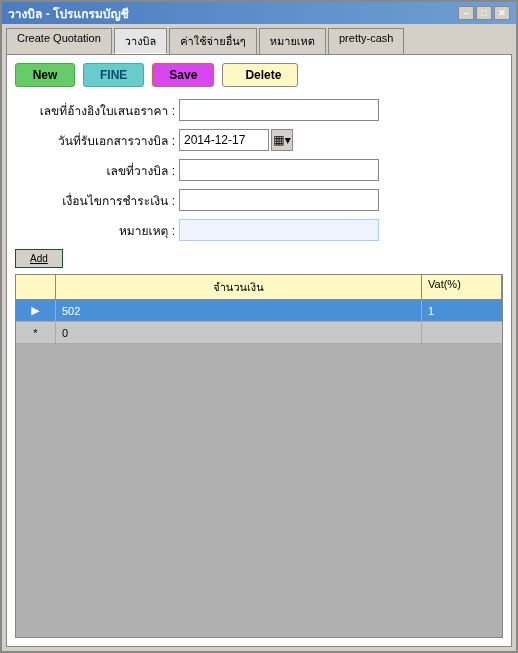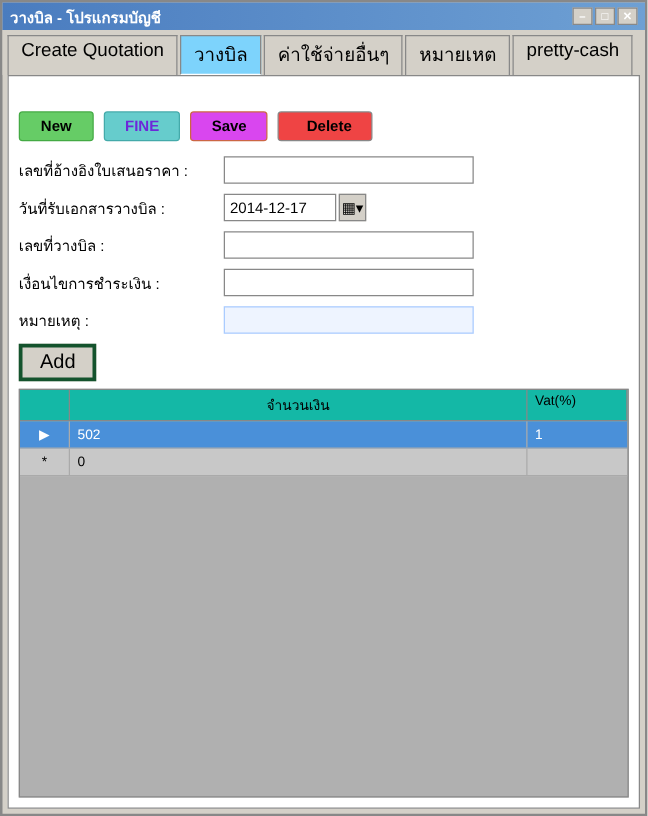--- a/index.html
+++ b/index.html
@@ -63,26 +63,26 @@
       flex-shrink: 0;
       gap: 2px;
     }
 
     .tab {
       padding: 3px 10px;
       border: 1px solid #888;
       background: #d4d0c8;
       cursor: pointer;
       border-bottom: none;
-      font-size: 15px;
+      font-size: 11px;
       white-space: nowrap;
     }
 
     .tab.active {
-      background: #7dd3fc;
+      background: #e5e5e5;
       border-bottom: 1px solid #ffffff;
       position: relative;
       z-index: 1;
     }
 
     .tab-content {
       background: #ffffff;
       flex: 1;
       border: 1px solid #888;
       padding: 8px;
@@ -100,64 +100,63 @@
     }
 
     .btn {
       padding: 4px 16px;
       border: 1px solid #666;
       cursor: pointer;
       font-size: 12px;
       font-weight: bold;
       border-radius: 3px;
       min-width: 60px;
-      margin-top: 20px;
     }
 
     .btn-new {
       background: #66cc66;
       border-color: #44aa44;
       color: #000;
     }
 
     .btn-fine {
       background: #66cccc;
       border-color: #44aaaa;
-      color: #6d28d9;
+      color: #0c4a6e;
     }
 
     .btn-save {
       background: #d946ef;
       border-color: #cc6644;
       color: #000;
     }
 
     .btn-delete {
-      background: #ef4444;
+      background: #fef9c3;
       border-color: #888;
       color: #000;
       padding-left: 22px;
     }
 
     .form-section {
       display: flex;
       flex-direction: column;
       gap: 8px;
       margin-bottom: 8px;
       flex-shrink: 0;
     }
 
     .form-row {
       display: flex;
       align-items: center;
       gap: 4px;
     }
 
     .form-label {
-      text-align: left;
+      text-align: right;
       min-width: 160px;
       color: #000;
       font-size: 12px;
     }
 
     .form-input {
       flex: 1;
       height: 22px;
       border: 1px solid #888;
       padding: 0 4px;
@@ -198,40 +197,41 @@
       border: 1px solid #aaccff;
       padding: 0 4px;
       background: #eef4ff;
       font-size: 12px;
       max-width: 200px;
       flex: 1;
     }
 
     .add-btn {
       padding: 3px 14px;
-      border: 3px solid #14532d;
+      border: 1px solid #14532d;
       background: #d4d0c8;
       cursor: pointer;
-      font-size: 16px;
+      font-size: 10px;
       margin-bottom: 6px;
       align-self: flex-start;
+      text-decoration: underline;
     }
 
     .grid-section {
       flex: 1;
       border: 1px solid #888;
       background: #b0b0b0;
       display: flex;
       flex-direction: column;
       overflow: hidden;
     }
 
     .grid-header {
       display: flex;
-      background: #14b8a6;
+      background: #fef9c3;
       border-bottom: 1px solid #888;
       flex-shrink: 0;
     }
 
     .grid-header-cell {
       padding: 3px 6px;
       border-right: 1px solid #888;
       font-size: 11px;
       font-weight: normal;
       color: #000;

